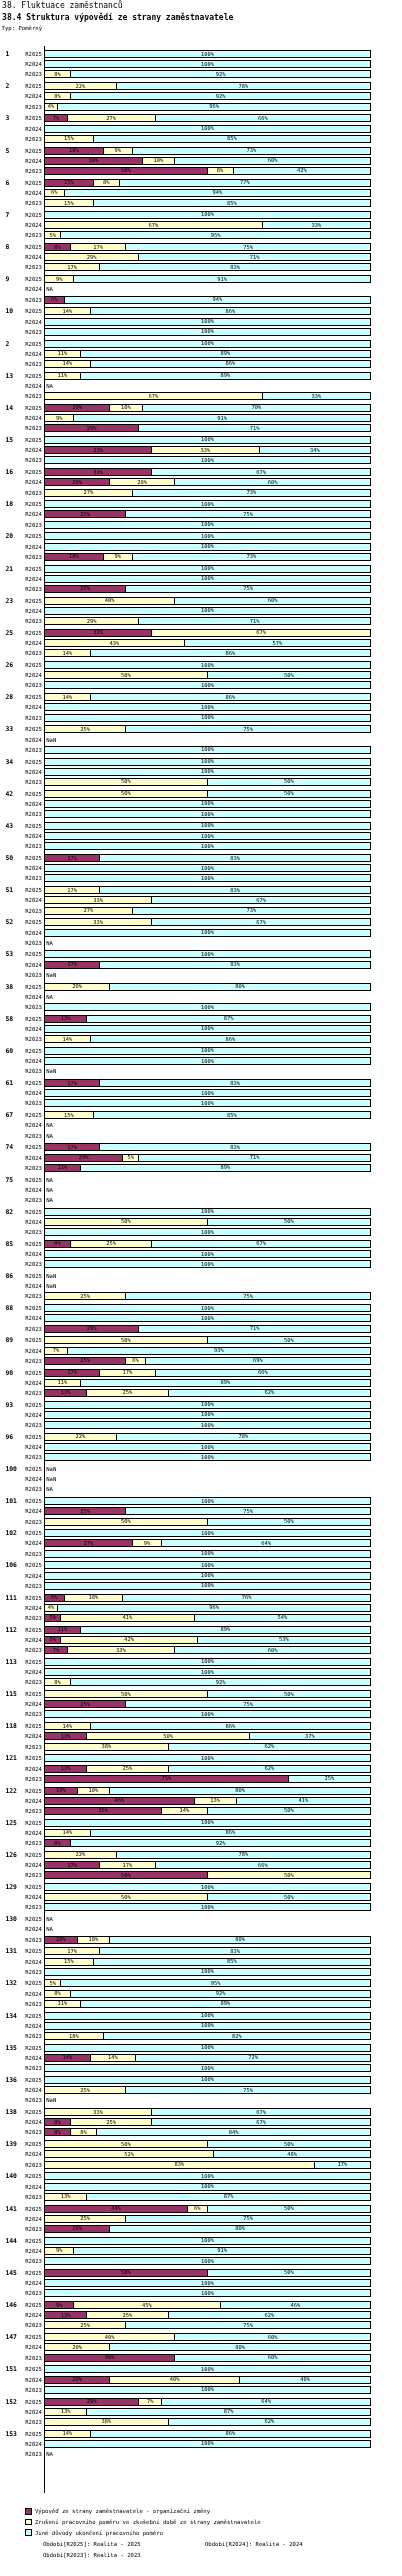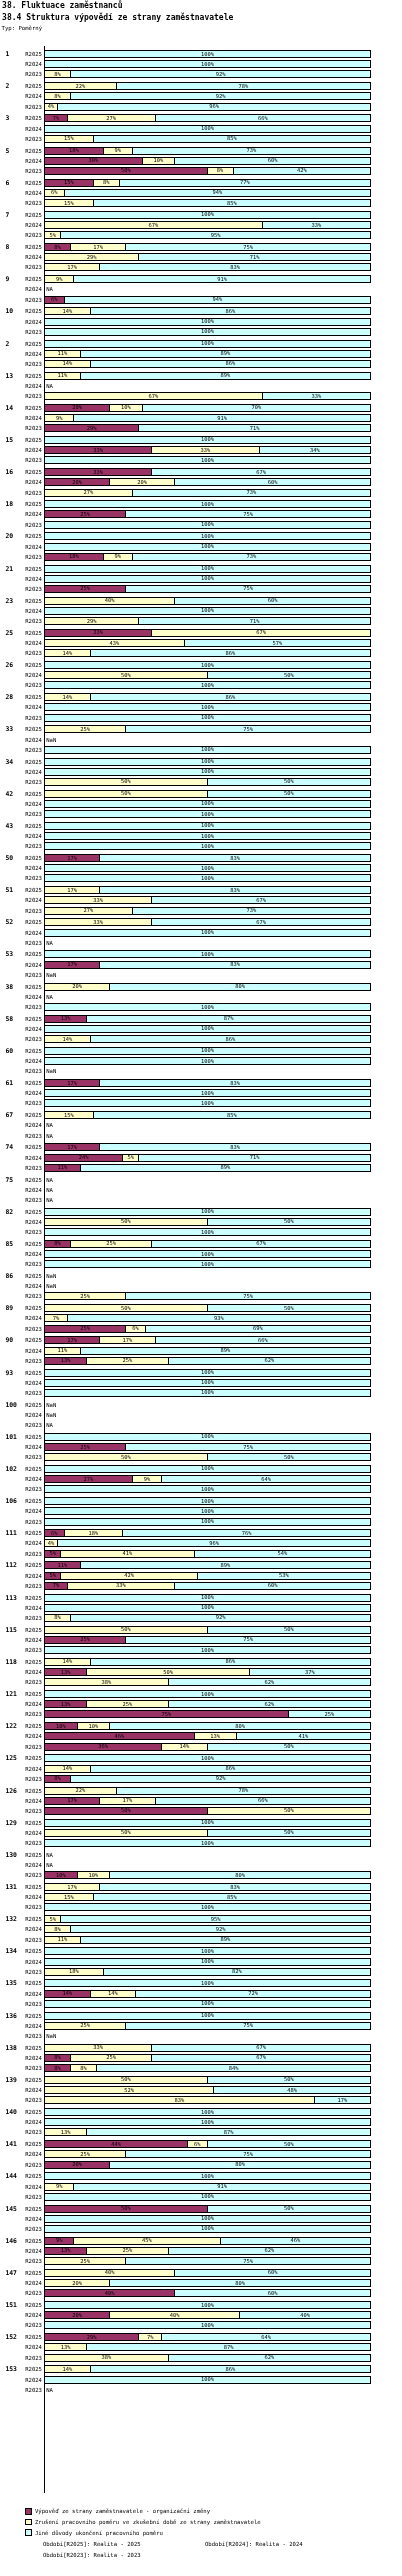--- a/index.html
+++ b/index.html
@@ -1,18 +1,18 @@
 <!DOCTYPE html>
 <html style="font-size:8.6px"><head>
 <meta charset="utf-8">
 <style>
   html,body{margin:0;padding:0;background:#fff;}
   .page{position:relative;width:402px;height:2576px;background:#fff;
         font-family:"DejaVu Sans Mono",monospace;color:#000;overflow:hidden;}
-  .title{position:absolute;left:2.1px;top:1.1px;font-size:8px;font-weight:bold;white-space:pre;}
+  .title{position:absolute;left:2.1px;top:1.1px;font-size:8px;font-weight:normal;white-space:pre;}
   .subtitle{position:absolute;left:2.1px;top:13px;font-size:8px;font-weight:bold;white-space:pre;}
   .typ{position:absolute;left:1.6px;top:25px;font-size:5.6px;}
   #chart{position:absolute;left:0;top:49px;width:402px;}
   .axis{position:absolute;left:44px;top:-2.7px;width:0.5px;height:2447px;background:#000;}
   .group{margin-bottom:1.6px;}
   .row{display:flex;align-items:center;height:10.2px;}
   .gnum{width:13px;padding-left:5.4px;font-size:6.4px;font-weight:bold;flex:none;}
   .plabel{width:23.6px;text-align:right;font-size:5.6px;flex:none;margin-right:2.1px;}
   .bar{display:flex;width:327px;height:8px;border:0.5px solid #000;box-sizing:border-box;flex:none;background:#fff;}
   .seg{height:100%;display:flex;align-items:center;justify-content:center;
@@ -974,20 +974,44 @@
           <span class="gnum"></span>
           <span class="plabel">R2023</span>
           <div class="bar">
             <div class="seg" style="width: 25%; background: rgb(255, 255, 204);">25%</div>
             <div class="seg" style="width: 75%; background: rgb(204, 255, 255);">75%</div>
           </div>
         </div>
       </div>
       <div class="group">
         <div class="row">
+          <span class="gnum">88</span>
+          <span class="plabel">R2025</span>
+          <div class="bar">
+            <div class="seg" style="width: 100%; background: rgb(204, 255, 255);">100%</div>
+          </div>
+        </div>
+        <div class="row">
+          <span class="gnum"></span>
+          <span class="plabel">R2024</span>
+          <div class="bar">
+            <div class="seg" style="width: 100%; background: rgb(204, 255, 255);">100%</div>
+          </div>
+        </div>
+        <div class="row">
+          <span class="gnum"></span>
+          <span class="plabel">R2023</span>
+          <div class="bar">
+            <div class="seg" style="width: 29%; background: rgb(153, 51, 102);">29%</div>
+            <div class="seg" style="width: 71%; background: rgb(204, 255, 255);">71%</div>
+          </div>
+        </div>
+      </div>
+      <div class="group">
+        <div class="row">
           <span class="gnum">89</span>
           <span class="plabel">R2025</span>
           <div class="bar">
             <div class="seg" style="width: 50%; background: rgb(255, 255, 204);">50%</div>
             <div class="seg" style="width: 50%; background: rgb(204, 255, 255);">50%</div>
           </div>
         </div>
         <div class="row">
           <span class="gnum"></span>
           <span class="plabel">R2024</span>
@@ -1033,20 +1057,44 @@
             <div class="seg" style="width: 62%; background: rgb(204, 255, 255);">62%</div>
           </div>
         </div>
       </div>
       <div class="group">
         <div class="row">
           <span class="gnum">93</span>
           <span class="plabel">R2025</span>
           <div class="bar">
             <div class="seg" style="width: 100%; background: rgb(204, 255, 255);">100%</div>
+          </div>
+        </div>
+        <div class="row">
+          <span class="gnum"></span>
+          <span class="plabel">R2024</span>
+          <div class="bar">
+            <div class="seg" style="width: 100%; background: rgb(204, 255, 255);">100%</div>
+          </div>
+        </div>
+        <div class="row">
+          <span class="gnum"></span>
+          <span class="plabel">R2023</span>
+          <div class="bar">
+            <div class="seg" style="width: 100%; background: rgb(204, 255, 255);">100%</div>
+          </div>
+        </div>
+      </div>
+      <div class="group">
+        <div class="row">
+          <span class="gnum">96</span>
+          <span class="plabel">R2025</span>
+          <div class="bar">
+            <div class="seg" style="width: 22%; background: rgb(255, 255, 204);">22%</div>
+            <div class="seg" style="width: 78%; background: rgb(204, 255, 255);">78%</div>
           </div>
         </div>
         <div class="row">
           <span class="gnum"></span>
           <span class="plabel">R2024</span>
           <div class="bar">
             <div class="seg" style="width: 100%; background: rgb(204, 255, 255);">100%</div>
           </div>
         </div>
         <div class="row">

